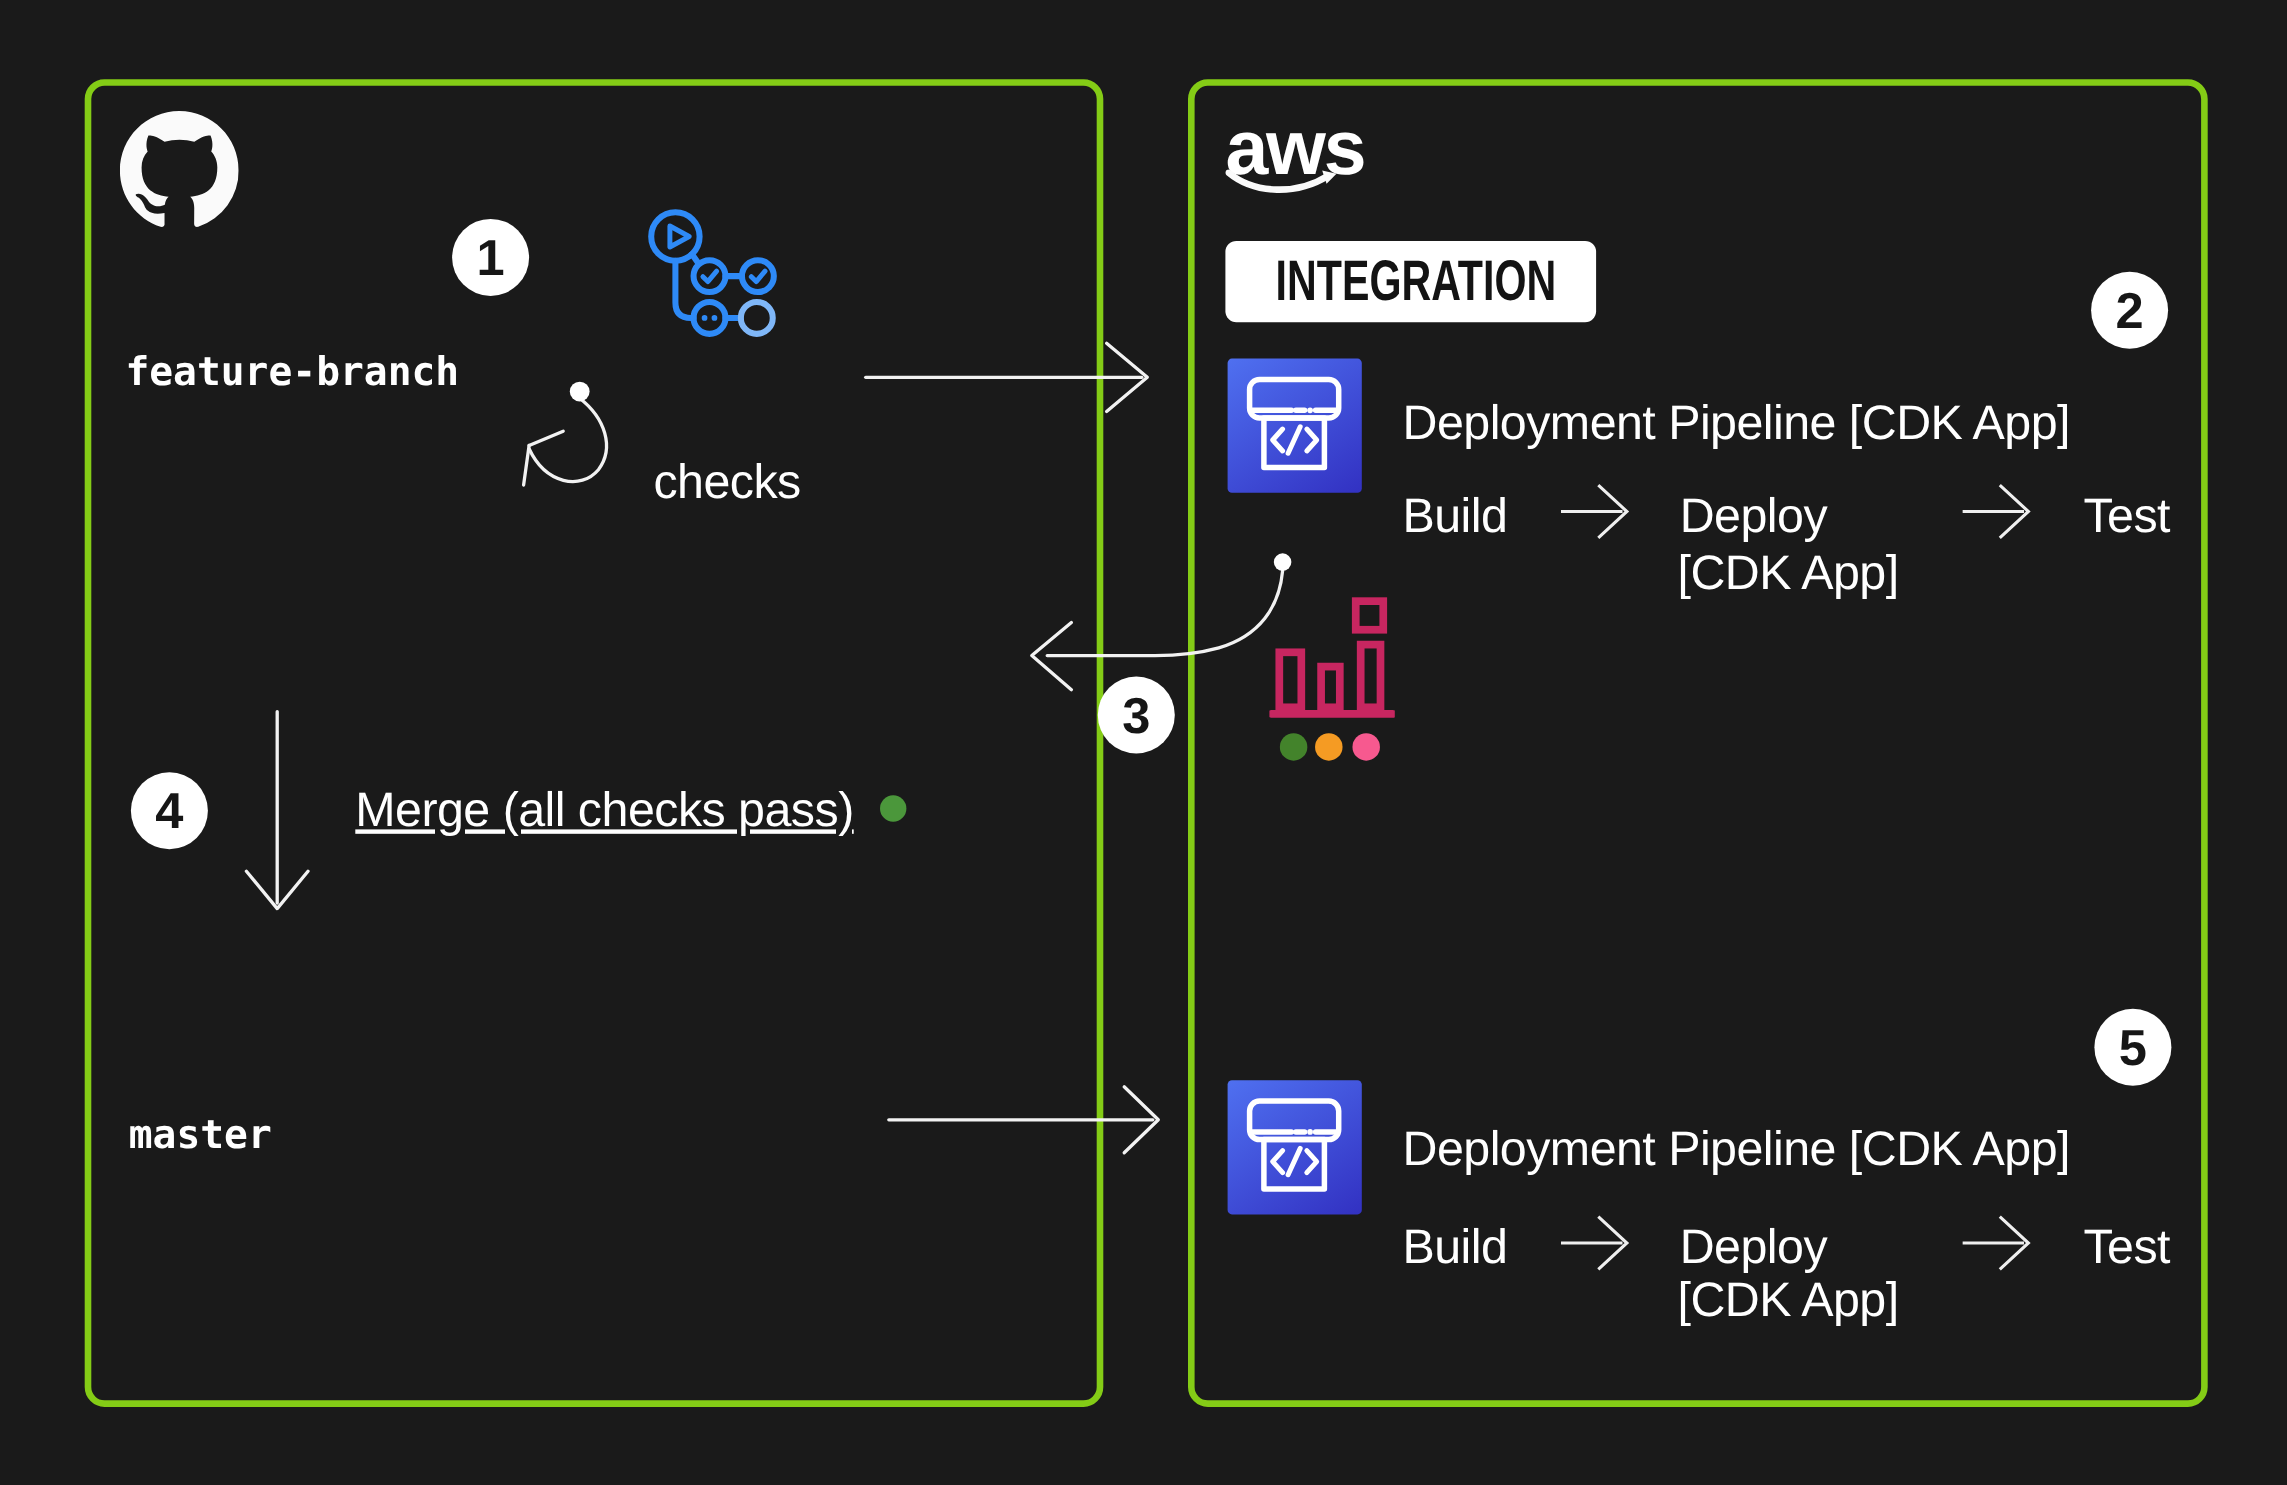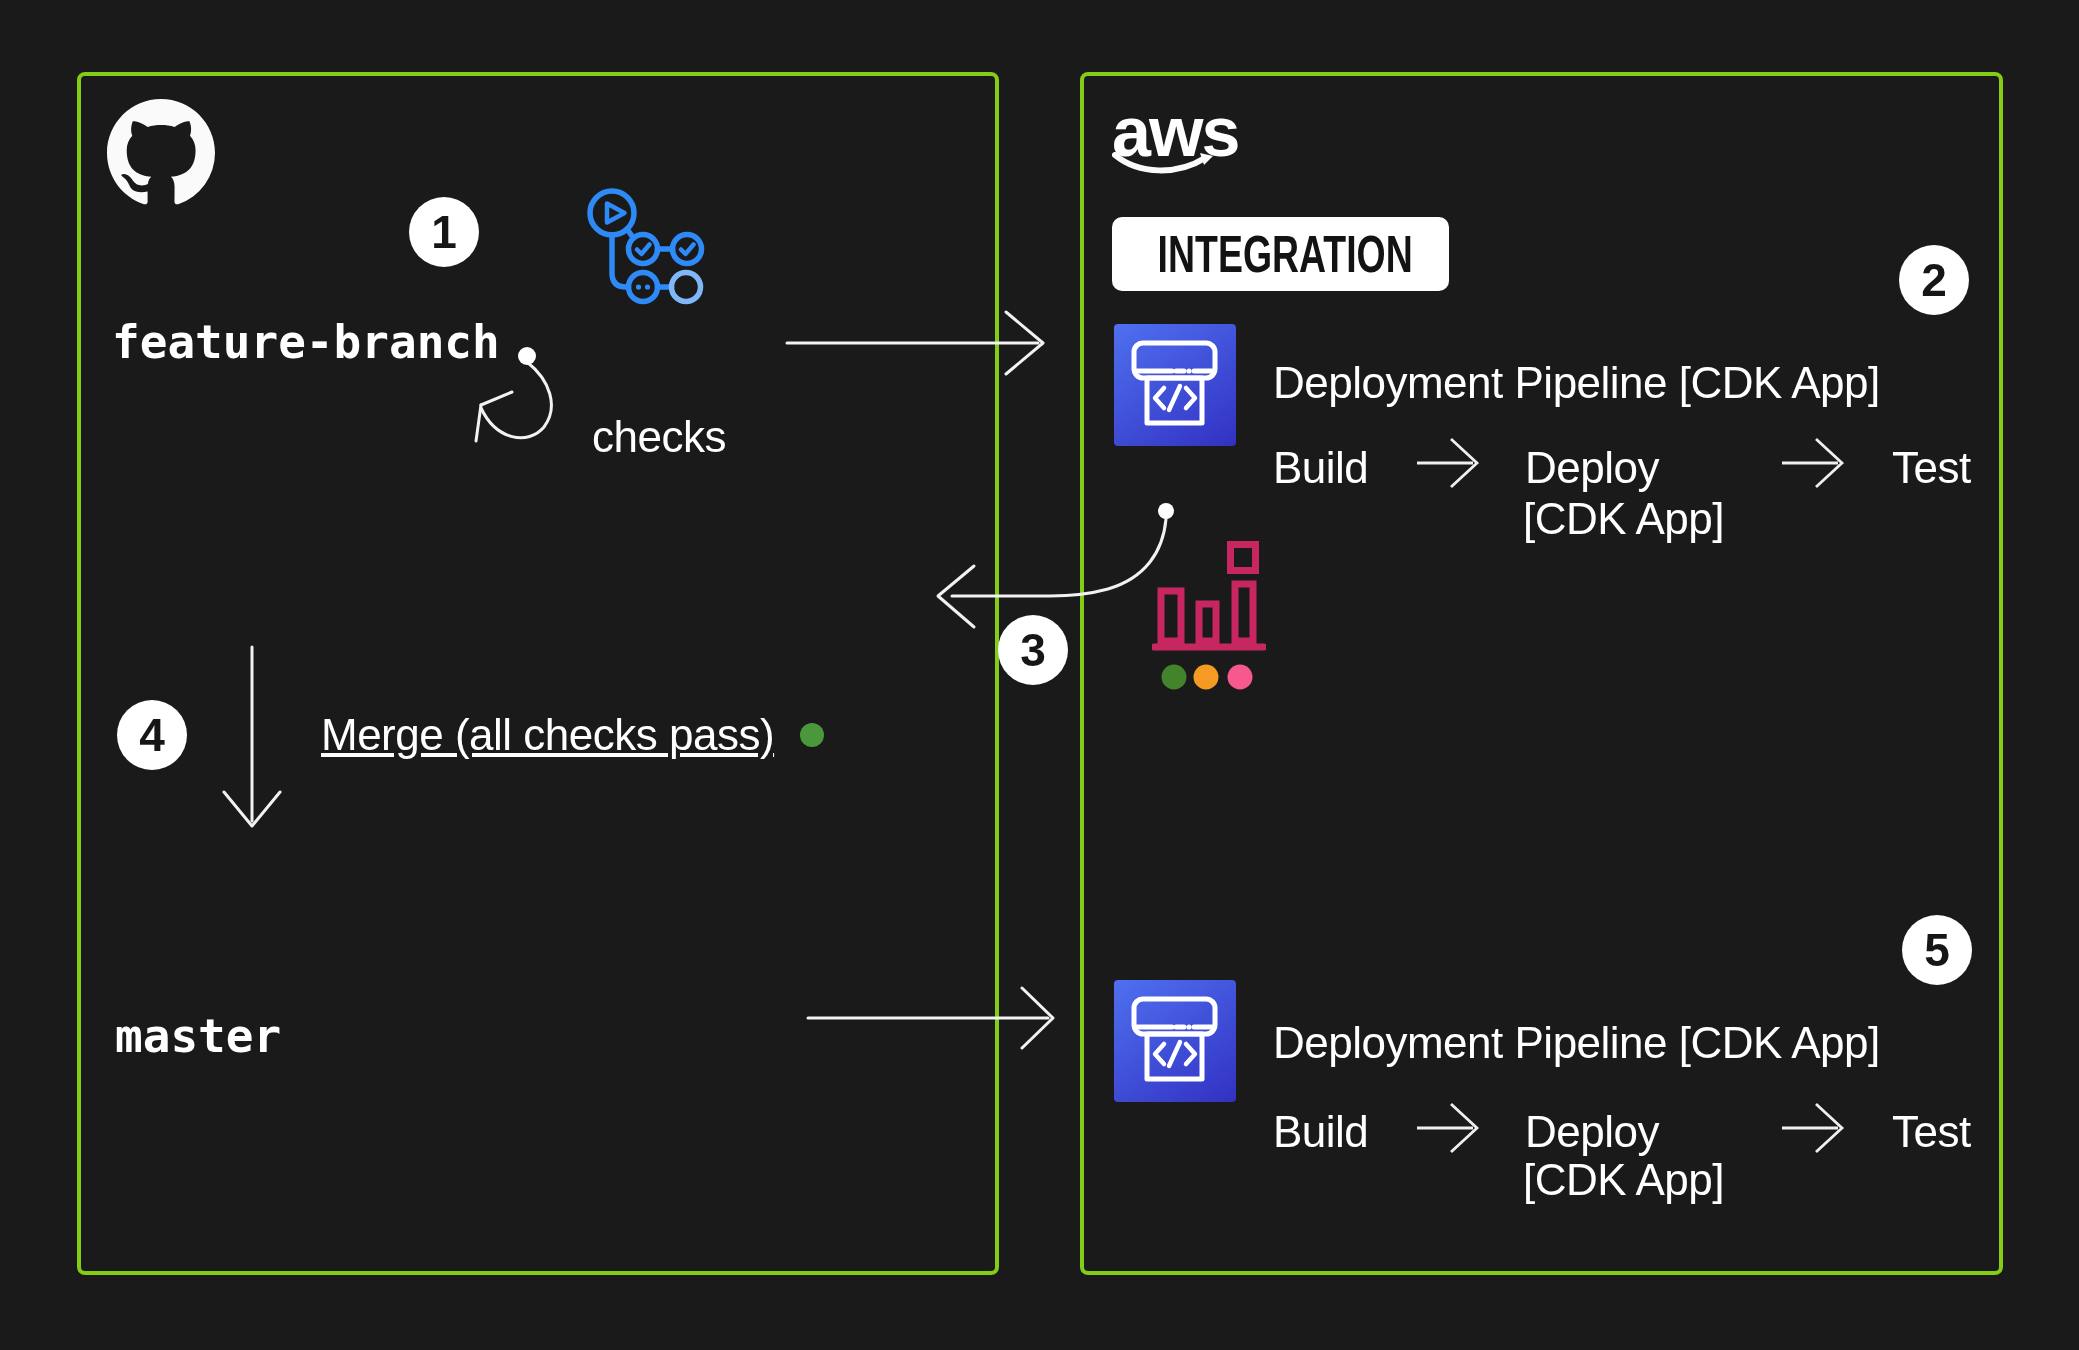--- a/index.html
+++ b/index.html
@@ -1,27 +1,27 @@
 <!DOCTYPE html>
 <html><head>
 <meta charset="utf-8">
 <style>
   html,body{margin:0;padding:0;background:#1A1A1A;}
   .stage{position:relative;width:2079px;height:1350px;background:#1A1A1A;overflow:hidden;
          font-family:"Liberation Sans",sans-serif;color:#FFFFFF;}
-  .panel{position:absolute;top:72px;width:914px;height:1195px;border:4px solid #84cc16;
-         border-radius:8px;background:transparent;}
+  .panel{position:absolute;top:72px;width:914px;height:1195px;border:6px solid #84cc16;
+         border-radius:18px;background:transparent;}
   .panel.github{left:77px;}
   .panel.aws{left:1080px;width:915px;}
   .abs{position:absolute;}
   .badge{position:absolute;width:70px;height:70px;border-radius:50%;background:#FFFFFF;
          color:#161616;display:flex;align-items:center;justify-content:center;
          font-size:46px;font-weight:bold;z-index:5;}
   .mono{font-family:"DejaVu Sans Mono","Liberation Mono",monospace;font-weight:bold;
-        font-size:46px;line-height:1;white-space:nowrap;}
+        font-size:36px;line-height:1;white-space:nowrap;}
   .lbl{font-size:44px;font-weight:400;line-height:1.1;letter-spacing:-0.5px;white-space:nowrap;}
   .env-label{position:absolute;height:74px;background:#FFFFFF;border-radius:10px;
              display:flex;align-items:center;justify-content:center;color:#131313;padding-left:10px;}
   .env-label span{display:inline-block;font-size:52px;font-weight:bold;transform:scaleX(0.72);
                   white-space:nowrap;}
   .pipeline-icon{position:absolute;width:122px;height:122px;border-radius:4px;
                  background:linear-gradient(145deg,#4F70F0 0%,#3231C2 100%);}
   .pipeline-icon svg{position:absolute;left:0;top:0;}
   .stage-arrow{position:absolute;width:66px;height:58px;}
   .connectors{position:absolute;left:0;top:0;z-index:4;pointer-events:none;}

